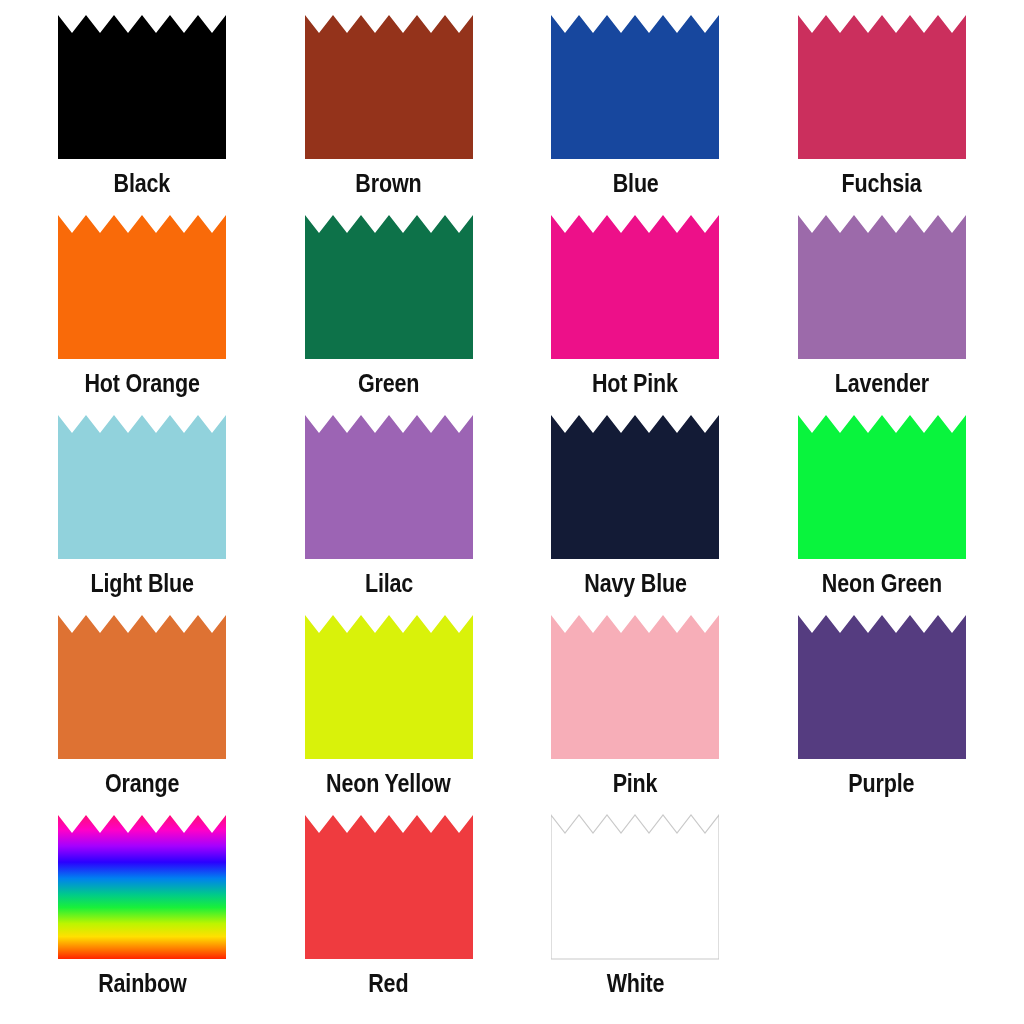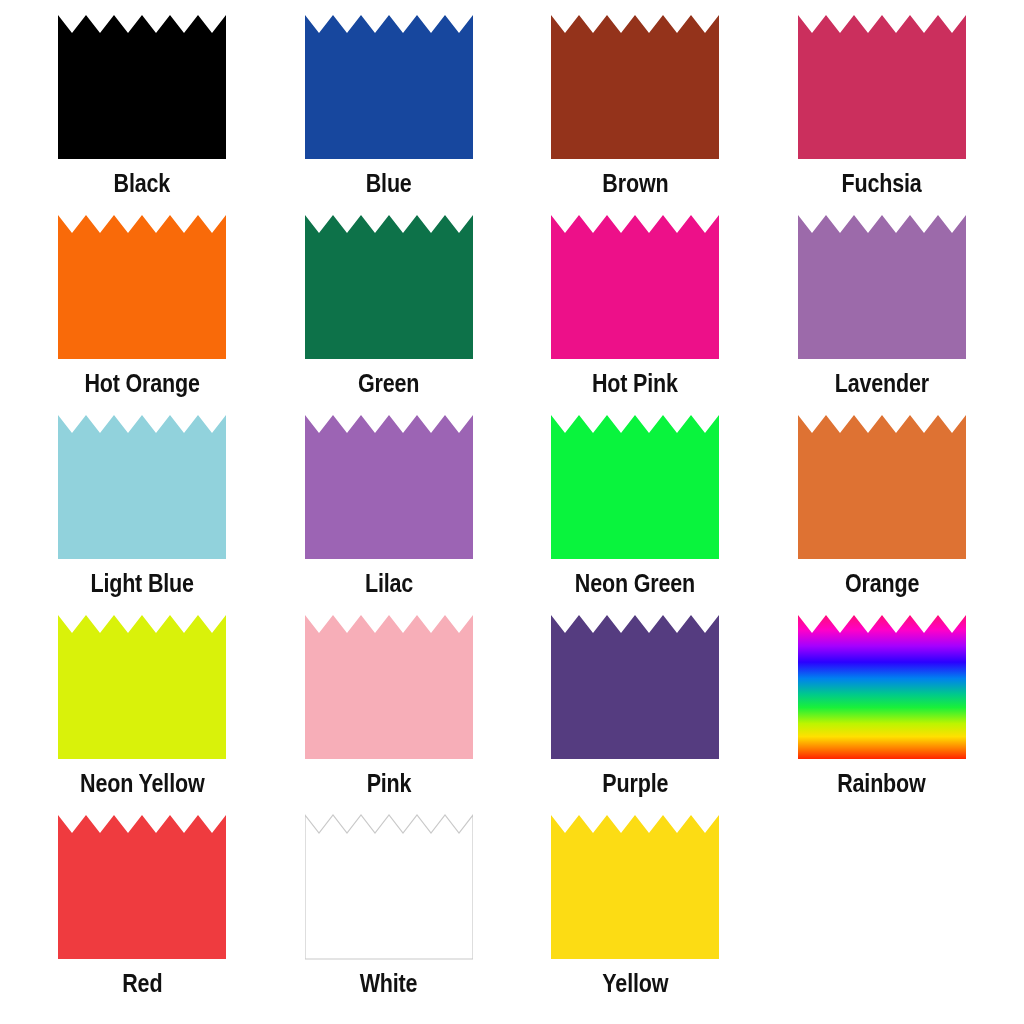--- a/index.html
+++ b/index.html
@@ -78,50 +78,50 @@
             <rect x="0" y="0" width="168" height="146" fill="#000000"></rect>
           </g>
         </svg>
       </div>
       <div class="swatch-label">Black</div>
     </div>
     <div class="swatch-cell">
       <div class="swatch-figure">
         <svg viewBox="0 0 168 146" preserveAspectRatio="none">
           <defs>
+            <clipPath id="clip2">
+              <path d="M 0 1 L 14.00 19 L 28.00 1 L 42.00 19 L 56.00 1 L 70.00 19 L 84.00 1 L 98.00 19 L 112.00 1 L 126.00 19 L 140.00 1 L 154.00 19 L 168.00 1 L 168 145 L 0 145 Z"></path>
+            </clipPath>
+          </defs>
+          <g clip-path="url(#clip2)">
+            <rect x="0" y="0" width="168" height="146" fill="#94331B"></rect>
+          </g>
+        </svg>
+      </div>
+      <div class="swatch-label">Brown</div>
+    </div>
+    <div class="swatch-cell">
+      <div class="swatch-figure">
+        <svg viewBox="0 0 168 146" preserveAspectRatio="none">
+          <defs>
             <clipPath id="clip1">
               <path d="M 0 1 L 14.00 19 L 28.00 1 L 42.00 19 L 56.00 1 L 70.00 19 L 84.00 1 L 98.00 19 L 112.00 1 L 126.00 19 L 140.00 1 L 154.00 19 L 168.00 1 L 168 145 L 0 145 Z"></path>
             </clipPath>
           </defs>
           <g clip-path="url(#clip1)">
             <rect x="0" y="0" width="168" height="146" fill="#17479E"></rect>
           </g>
         </svg>
       </div>
       <div class="swatch-label">Blue</div>
     </div>
     <div class="swatch-cell">
       <div class="swatch-figure">
         <svg viewBox="0 0 168 146" preserveAspectRatio="none">
           <defs>
-            <clipPath id="clip2">
-              <path d="M 0 1 L 14.00 19 L 28.00 1 L 42.00 19 L 56.00 1 L 70.00 19 L 84.00 1 L 98.00 19 L 112.00 1 L 126.00 19 L 140.00 1 L 154.00 19 L 168.00 1 L 168 145 L 0 145 Z"></path>
-            </clipPath>
-          </defs>
-          <g clip-path="url(#clip2)">
-            <rect x="0" y="0" width="168" height="146" fill="#94331B"></rect>
-          </g>
-        </svg>
-      </div>
-      <div class="swatch-label">Brown</div>
-    </div>
-    <div class="swatch-cell">
-      <div class="swatch-figure">
-        <svg viewBox="0 0 168 146" preserveAspectRatio="none">
-          <defs>
             <clipPath id="clip3">
               <path d="M 0 1 L 14.00 19 L 28.00 1 L 42.00 19 L 56.00 1 L 70.00 19 L 84.00 1 L 98.00 19 L 112.00 1 L 126.00 19 L 140.00 1 L 154.00 19 L 168.00 1 L 168 145 L 0 145 Z"></path>
             </clipPath>
           </defs>
           <g clip-path="url(#clip3)">
             <rect x="0" y="0" width="168" height="146" fill="#CB2F5D"></rect>
           </g>
         </svg>
       </div>
       <div class="swatch-label">Fuchsia</div>
@@ -208,20 +208,35 @@
             <clipPath id="clip10">
               <path d="M 0 1 L 14.00 19 L 28.00 1 L 42.00 19 L 56.00 1 L 70.00 19 L 84.00 1 L 98.00 19 L 112.00 1 L 126.00 19 L 140.00 1 L 154.00 19 L 168.00 1 L 168 145 L 0 145 Z"></path>
             </clipPath>
           </defs>
           <g clip-path="url(#clip10)">
             <rect x="0" y="0" width="168" height="146" fill="#9C64B4"></rect>
           </g>
         </svg>
       </div>
       <div class="swatch-label">Lilac</div>
+    </div>
+    <div class="swatch-cell">
+      <div class="swatch-figure">
+        <svg viewBox="0 0 168 146" preserveAspectRatio="none">
+          <defs>
+            <clipPath id="clip12">
+              <path d="M 0 1 L 14.00 19 L 28.00 1 L 42.00 19 L 56.00 1 L 70.00 19 L 84.00 1 L 98.00 19 L 112.00 1 L 126.00 19 L 140.00 1 L 154.00 19 L 168.00 1 L 168 145 L 0 145 Z"></path>
+            </clipPath>
+          </defs>
+          <g clip-path="url(#clip12)">
+            <rect x="0" y="0" width="168" height="146" fill="#131B36"></rect>
+          </g>
+        </svg>
+      </div>
+      <div class="swatch-label">Navy Blue</div>
     </div>
     <div class="swatch-cell">
       <div class="swatch-figure">
         <svg viewBox="0 0 168 146" preserveAspectRatio="none">
           <defs>
             <clipPath id="clip13">
               <path d="M 0 1 L 14.00 19 L 28.00 1 L 42.00 19 L 56.00 1 L 70.00 19 L 84.00 1 L 98.00 19 L 112.00 1 L 126.00 19 L 140.00 1 L 154.00 19 L 168.00 1 L 168 145 L 0 145 Z"></path>
             </clipPath>
           </defs>
           <g clip-path="url(#clip13)">
@@ -343,28 +358,13 @@
             </clipPath>
           </defs>
           <g clip-path="url(#clip23)">
             <rect x="0" y="0" width="168" height="146" fill="#FFFFFF"></rect>
           </g>
           <path d="M 0 1 L 14.00 19 L 28.00 1 L 42.00 19 L 56.00 1 L 70.00 19 L 84.00 1 L 98.00 19 L 112.00 1 L 126.00 19 L 140.00 1 L 154.00 19 L 168.00 1 L 168 145 L 0 145 Z" fill="none" stroke="#C9C9C9" stroke-width="1.2"></path>
         </svg>
       </div>
       <div class="swatch-label">White</div>
     </div>
-    <div class="swatch-cell">
-      <div class="swatch-figure">
-        <svg viewBox="0 0 168 146" preserveAspectRatio="none">
-          <defs>
-            <clipPath id="clip24">
-              <path d="M 0 1 L 14.00 19 L 28.00 1 L 42.00 19 L 56.00 1 L 70.00 19 L 84.00 1 L 98.00 19 L 112.00 1 L 126.00 19 L 140.00 1 L 154.00 19 L 168.00 1 L 168 145 L 0 145 Z"></path>
-            </clipPath>
-          </defs>
-          <g clip-path="url(#clip24)">
-            <rect x="0" y="0" width="168" height="146" fill="#FCDC14"></rect>
-          </g>
-        </svg>
-      </div>
-      <div class="swatch-label">Yellow</div>
-    </div>
   </div>
 
 </body></html>

